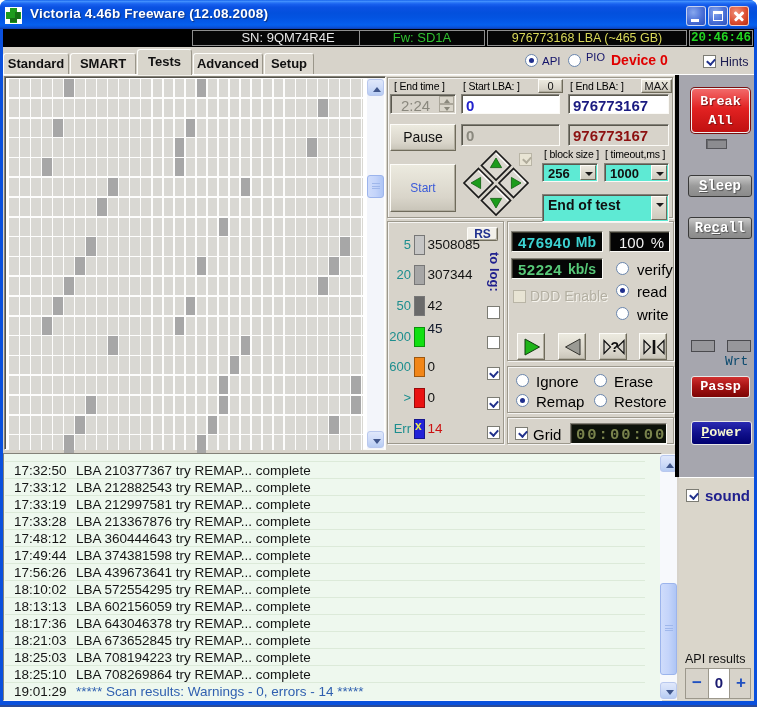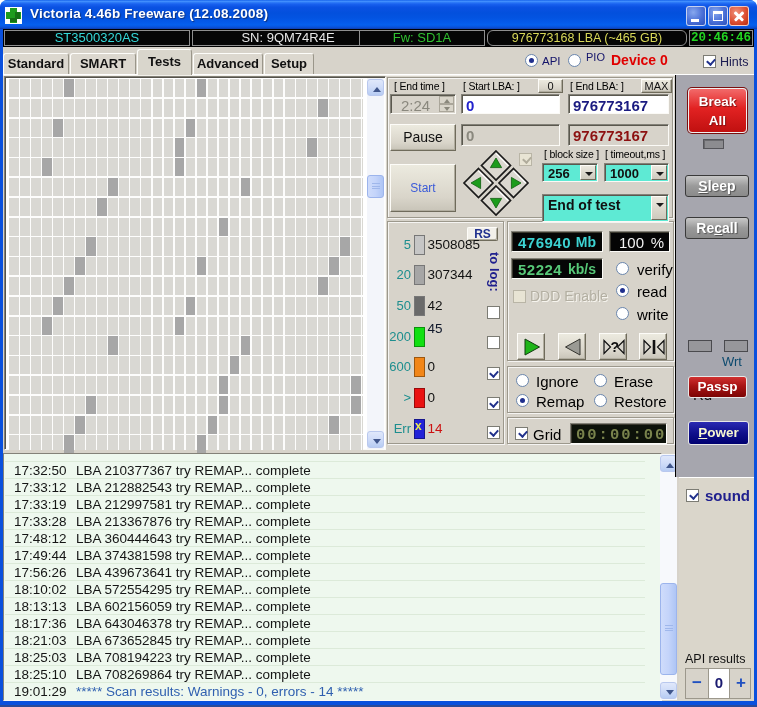--- a/index.html
+++ b/index.html
@@ -61,21 +61,21 @@
 .inp span{position:absolute;left:4px;top:2px;font-size:15px;font-weight:bold;}
 .btn{position:absolute;background:linear-gradient(180deg,#eceadf 0%,#d9d5ca 70%,#c8c4b8 100%);
  border:1px solid;border-color:#fdfcf8 #6f6b5b #6f6b5b #fdfcf8;box-shadow:inset -1px -1px 0 #b1ad9f;
  font-size:14px;color:#111;text-align:center;}
 .combo{position:absolute;background:#5eead4;border:1px solid;border-color:#838178 #fbfaf6 #fbfaf6 #838178;box-shadow:inset 1px 1px 0 #5a584e;}
 .combo .cv{position:absolute;left:5px;top:2px;font-size:13px;font-weight:bold;color:#111;}
 .combo .ca{position:absolute;right:1px;top:1px;bottom:1px;width:16px;
  background:linear-gradient(180deg,#ece9df,#cdc9bd);border:1px solid;border-color:#fdfcf8 #6f6b5b #6f6b5b #fdfcf8;}
 .combo .ca::after{content:"";position:absolute;left:3.5px;top:6px;border:4px solid transparent;border-top:4.5px solid #1a1a1a;}
 
-#side{position:absolute;left:675px;top:75px;width:79px;height:402px;background:#a6a6ae;border-left:1px solid #000000;}
+#side{position:absolute;left:675px;top:75px;width:79px;height:402px;background:#a6a6ae;border-left:4px solid #000000;font-family:Liberation Mono, monospace;}
 .sbut{position:absolute;text-align:center;color:#fff;font-weight:bold;}
 
 #log{position:absolute;left:0;top:406px;width:659px;height:248px;background:#eef8ee;
  border:1px solid;border-color:#838178 #fbfaf6 #fbfaf6 #838178;}
 .lg{position:absolute;left:1px;width:640px;height:17px;font-size:13.5px;color:#151515;border-top:1px solid #dcead9;}
 .lt{position:absolute;left:9px;top:1px;}
 .lm{position:absolute;left:71px;top:1px;}
 .res{color:#3060b0;}
 
 .hl{position:absolute;font-size:13px;color:#1d8e8e;text-align:right;left:340px;width:68px;}
@@ -93,24 +93,23 @@
         <rect x="1" y="5" width="15" height="7" fill="#1e9c1e"></rect>
         <rect x="10" y="5" width="5" height="7" fill="#157015"></rect>
         <rect x="5" y="11" width="7" height="4" fill="#157015"></rect>
       </svg>
   <div id="ttext">Victoria 4.46b Freeware (12.08.2008)</div>
   <div class="wbtn" id="bmin"></div>
       <div class="wbtn" id="bmax"></div>
       <div class="wbtn" id="bcls"></div>
  </div>
  <div id="ib">
-  <div class="ip" style="left:1px;width:186px;color:#35d8d8;">ST3500320AS</div>
   <div class="ip" style="left:189px;width:192px;">SN: 9QM74R4E</div>
   <div class="ip" style="left:356px;width:126px;color:#30c030;">Fw: SD1A</div>
-  <div class="ip" style="left:484px;width:200px;font-size:12.5px;color:#d8d858;border-radius:6px;">976773168 LBA (~465 GB)</div>
+  <div class="ip" style="left:484px;width:200px;font-size:12.5px;color:#d8d858;">976773168 LBA (~465 GB)</div>
   <div class="ip" style="left:686px;width:64px;color:#22d422;font-family:'Liberation Mono',monospace;font-weight:bold;font-size:12.5px;line-height:14px;letter-spacing:0;">20:46:46</div>
  </div>
  <div id="client">
 
   <div class="tab" style="left:0px;width:66px;line-height:19px;">Standard</div>
   <div class="tab" style="left:67px;width:66px;line-height:19px;">SMART</div>
   <div class="tab act" style="left:134px;width:55px;line-height:24px;">Tests</div>
   <div class="tab" style="left:190px;width:70px;line-height:19px;">Advanced</div>
   <div class="tab" style="left:261px;width:50px;line-height:19px;">Setup</div>
   <div class="rad on" style="left:522px;top:7px;"></div>

